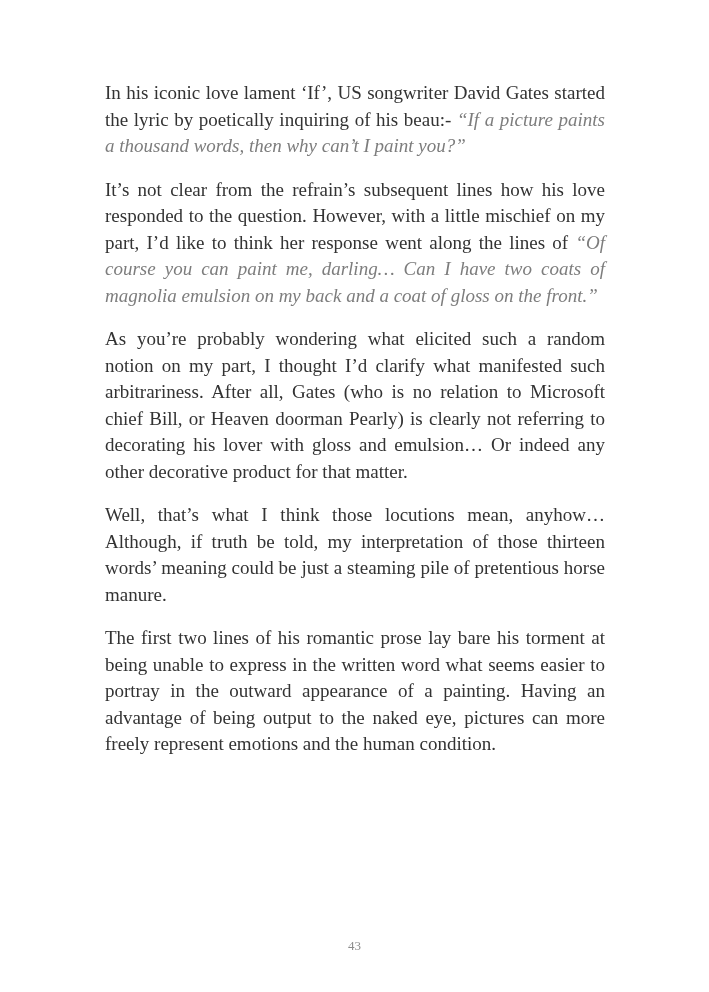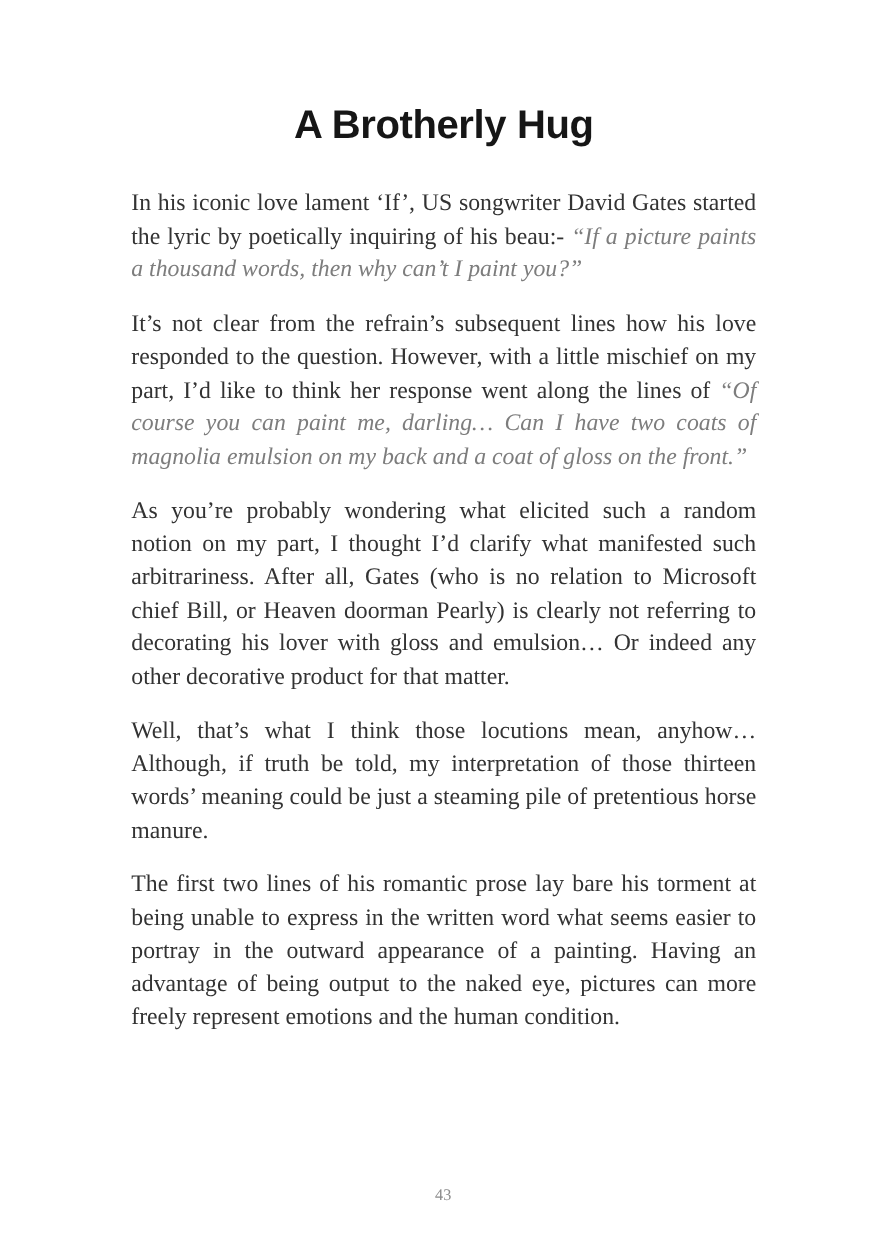--- a/index.html
+++ b/index.html
@@ -47,29 +47,27 @@
   }
   .page-number {
     position: absolute;
     left: 0;
     top: 938px;
     width: 100%;
     text-align: center;
     font-family: "Liberation Serif", serif;
     font-size: 13px;
     color: #8c8c8c;
-    margin-top: 10px;
   }
 </style>
 </head>
 <body>
 
 <div class="page">
   <div class="content">
-    <h1 class="title">A Brotherly Hug</h1>
     <div class="body-text" id="paragraphs">
         <p class="para"><span class="seg-normal">In his iconic love lament ‘If’, US songwriter David Gates started the lyric by poetically inquiring of his beau:- </span><span class="seg-quote">“If a picture paints a thousand words, then why can’t I paint you?”</span></p>
         <p class="para"><span class="seg-normal">It’s not clear from the refrain’s subsequent lines how his love responded to the question. However, with a little mischief on my part, I’d like to think her response went along the lines of </span><span class="seg-quote">“Of course you can paint me, darling… Can I have two coats of magnolia emulsion on my back and a coat of gloss on the front.”</span></p>
         <p class="para"><span class="seg-normal">As you’re probably wondering what elicited such a random notion on my part, I thought I’d clarify what manifested such arbitrariness. After all, Gates (who is no relation to Microsoft chief Bill, or Heaven doorman Pearly) is clearly not referring to decorating his lover with gloss and emulsion… Or indeed any other decorative product for that matter.</span></p>
         <p class="para"><span class="seg-normal">Well, that’s what I think those locutions mean, anyhow… Although, if truth be told, my interpretation of those thirteen words’ meaning could be just a steaming pile of pretentious horse manure.</span></p>
         <p class="para"><span class="seg-normal">The first two lines of his romantic prose lay bare his torment at being unable to express in the written word what seems easier to portray in the outward appearance of a painting. Having an advantage of being output to the naked eye, pictures can more freely represent emotions and the human condition.</span></p>
       </div>
   </div>
   <div class="page-number">43</div>
 </div>

